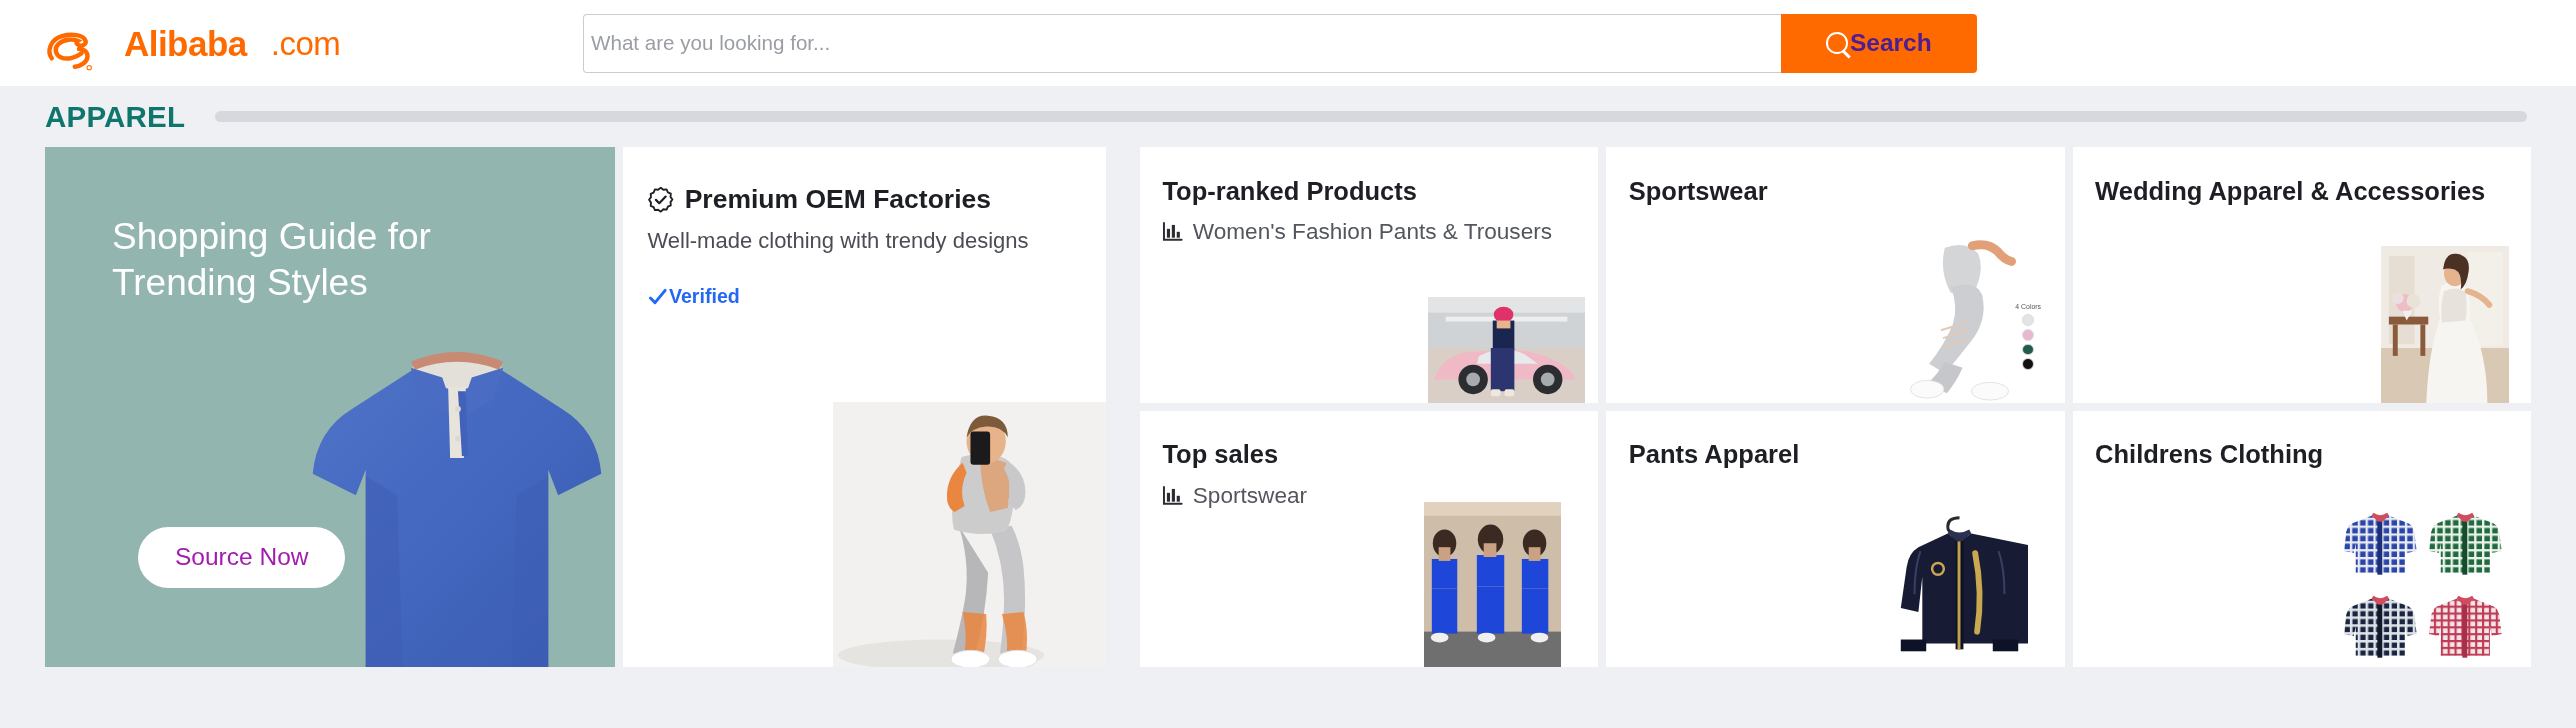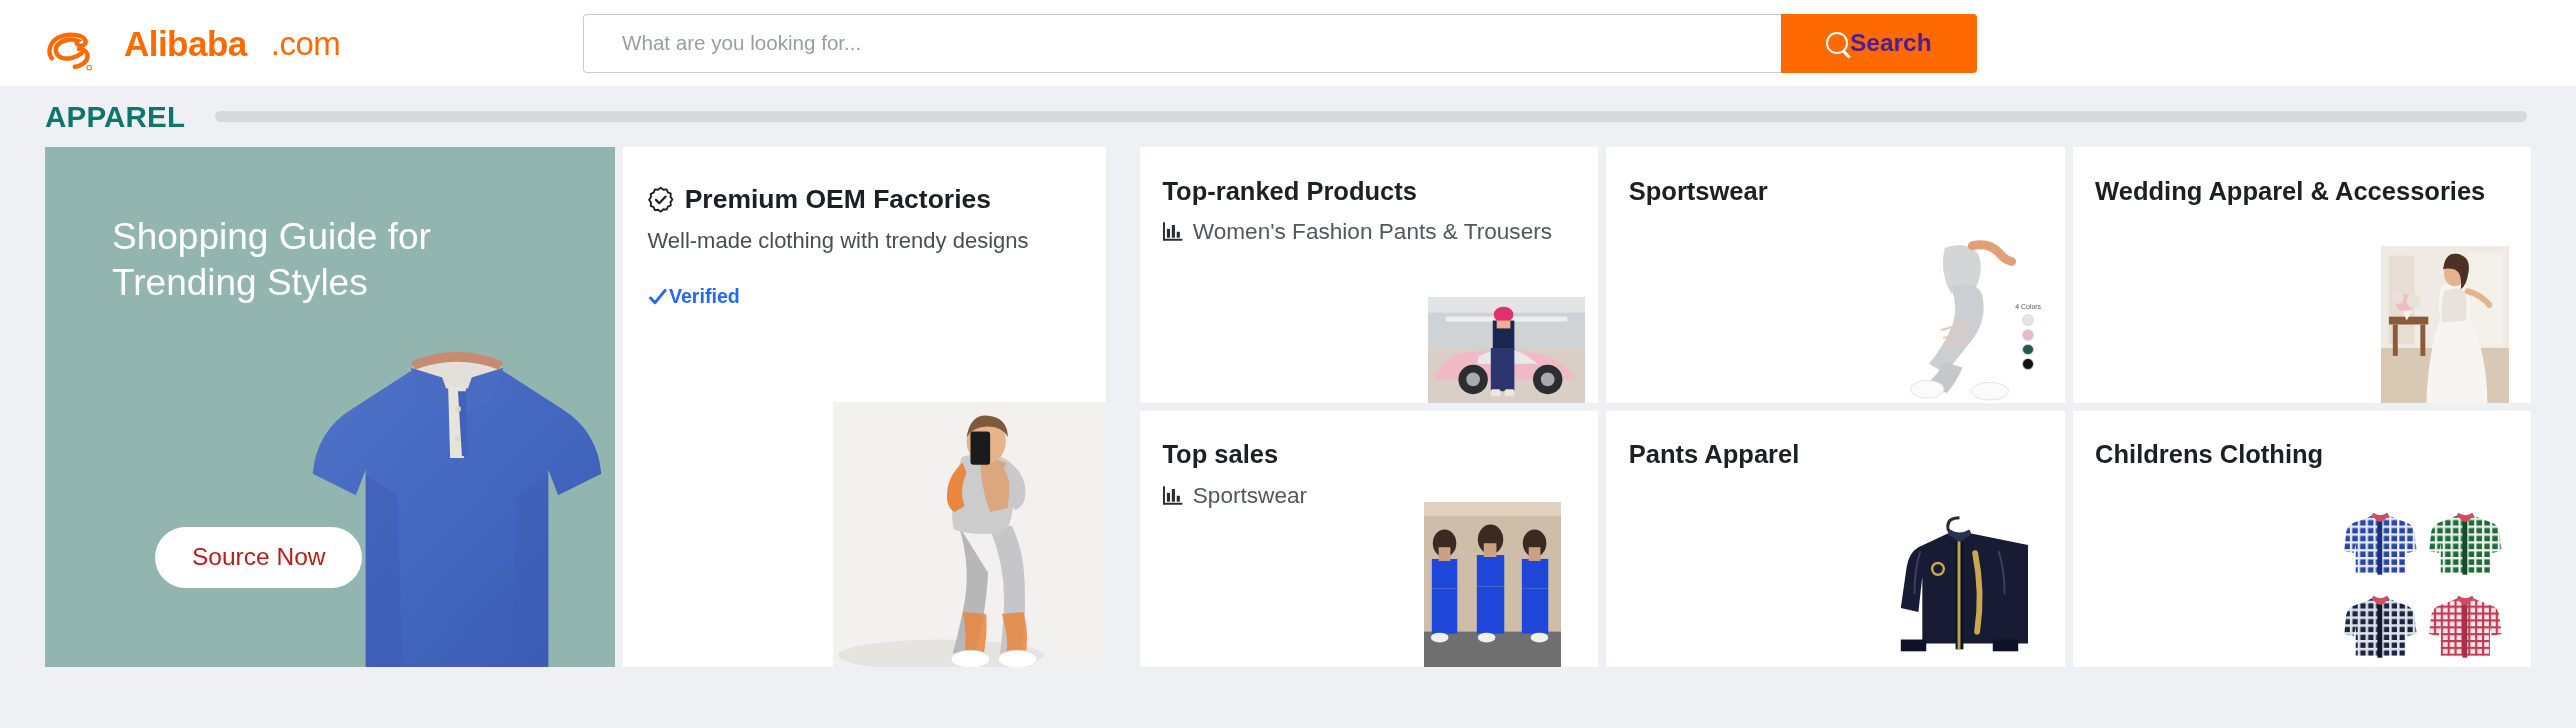--- a/index.html
+++ b/index.html
@@ -57,21 +57,21 @@
     height: 59px;
     width: 1394px;
   }
   .search-input {
     flex: 1;
     border: 1px solid #c9ccd1;
     border-right: none;
     border-radius: 3.9px 0 0 3.9px;
     font-size: 20.6px;
     color: #333;
-    padding: 0 38px;
+    padding: 0 7px;
     outline: none;
     font-family: "Liberation Sans", sans-serif;
     background: #fff;
   }
   .search-input::placeholder { color: #9a9da3; }
   .search-btn {
     width: 196px;
     background: #ff6a00;
     border: none;
     border-radius: 0 3.9px 3.9px 0;
@@ -147,24 +147,24 @@
     top: 67px;
     left: 67px;
     color: #ffffff;
     font-size: 37px;
     line-height: 1.25;
     font-weight: normal;
     width: 393px;
   }
   .banner-btn {
     position: absolute;
-    left: 110px;
+    left: 93px;
     bottom: 79px;
     background: #ffffff;
-    color: #b91c1c;
+    color: #a21caf;
     border: none;
     border-radius: 39px;
     font-size: 24.5px;
     padding: 16.7px 37px;
     font-family: "Liberation Sans", sans-serif;
     cursor: pointer;
   }
   
   .polo {
     position: absolute;

